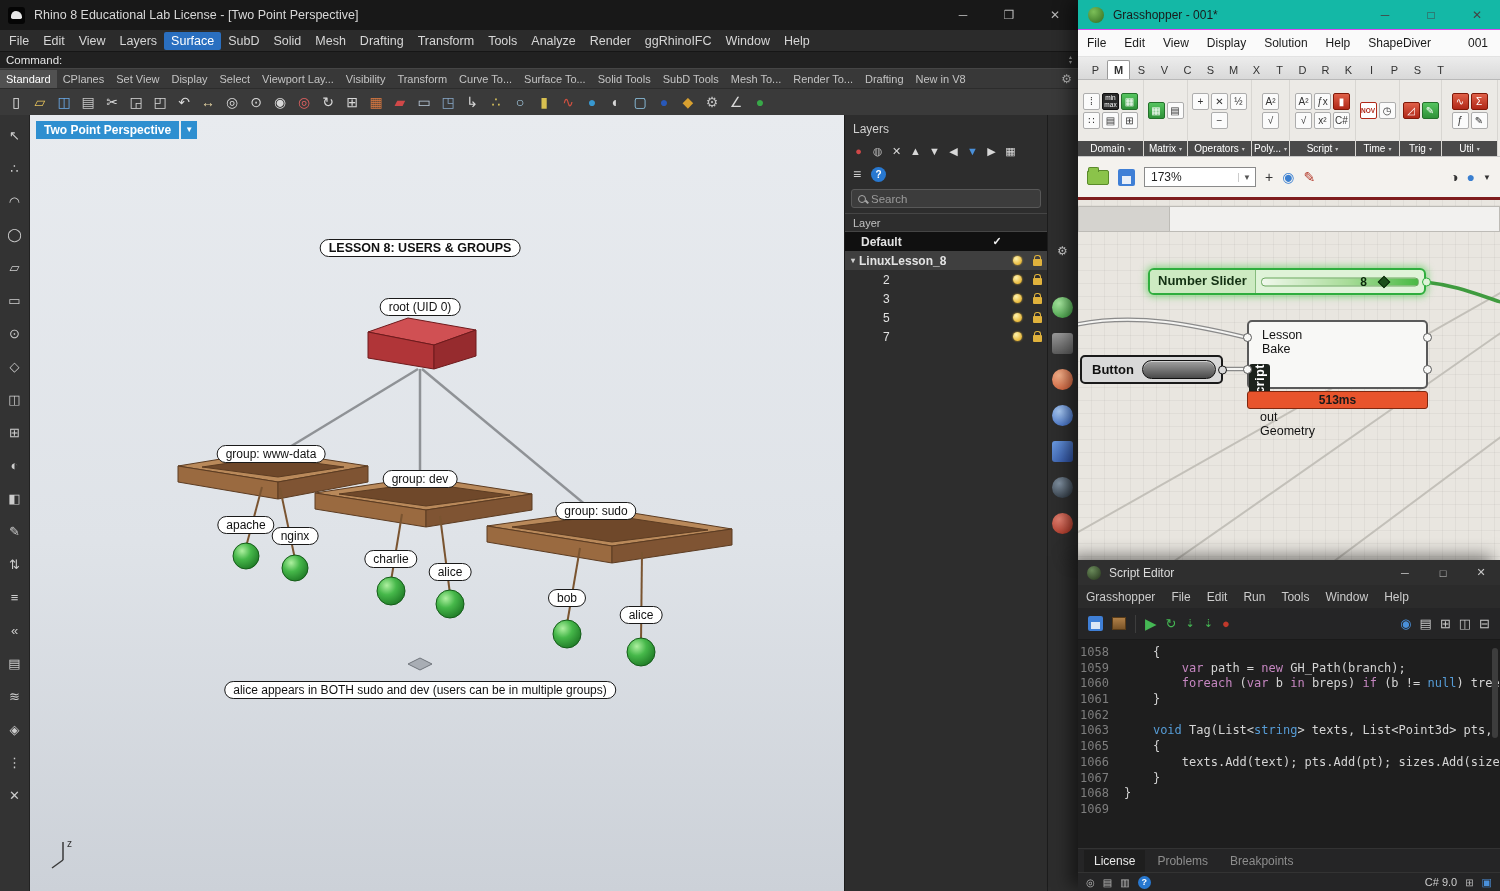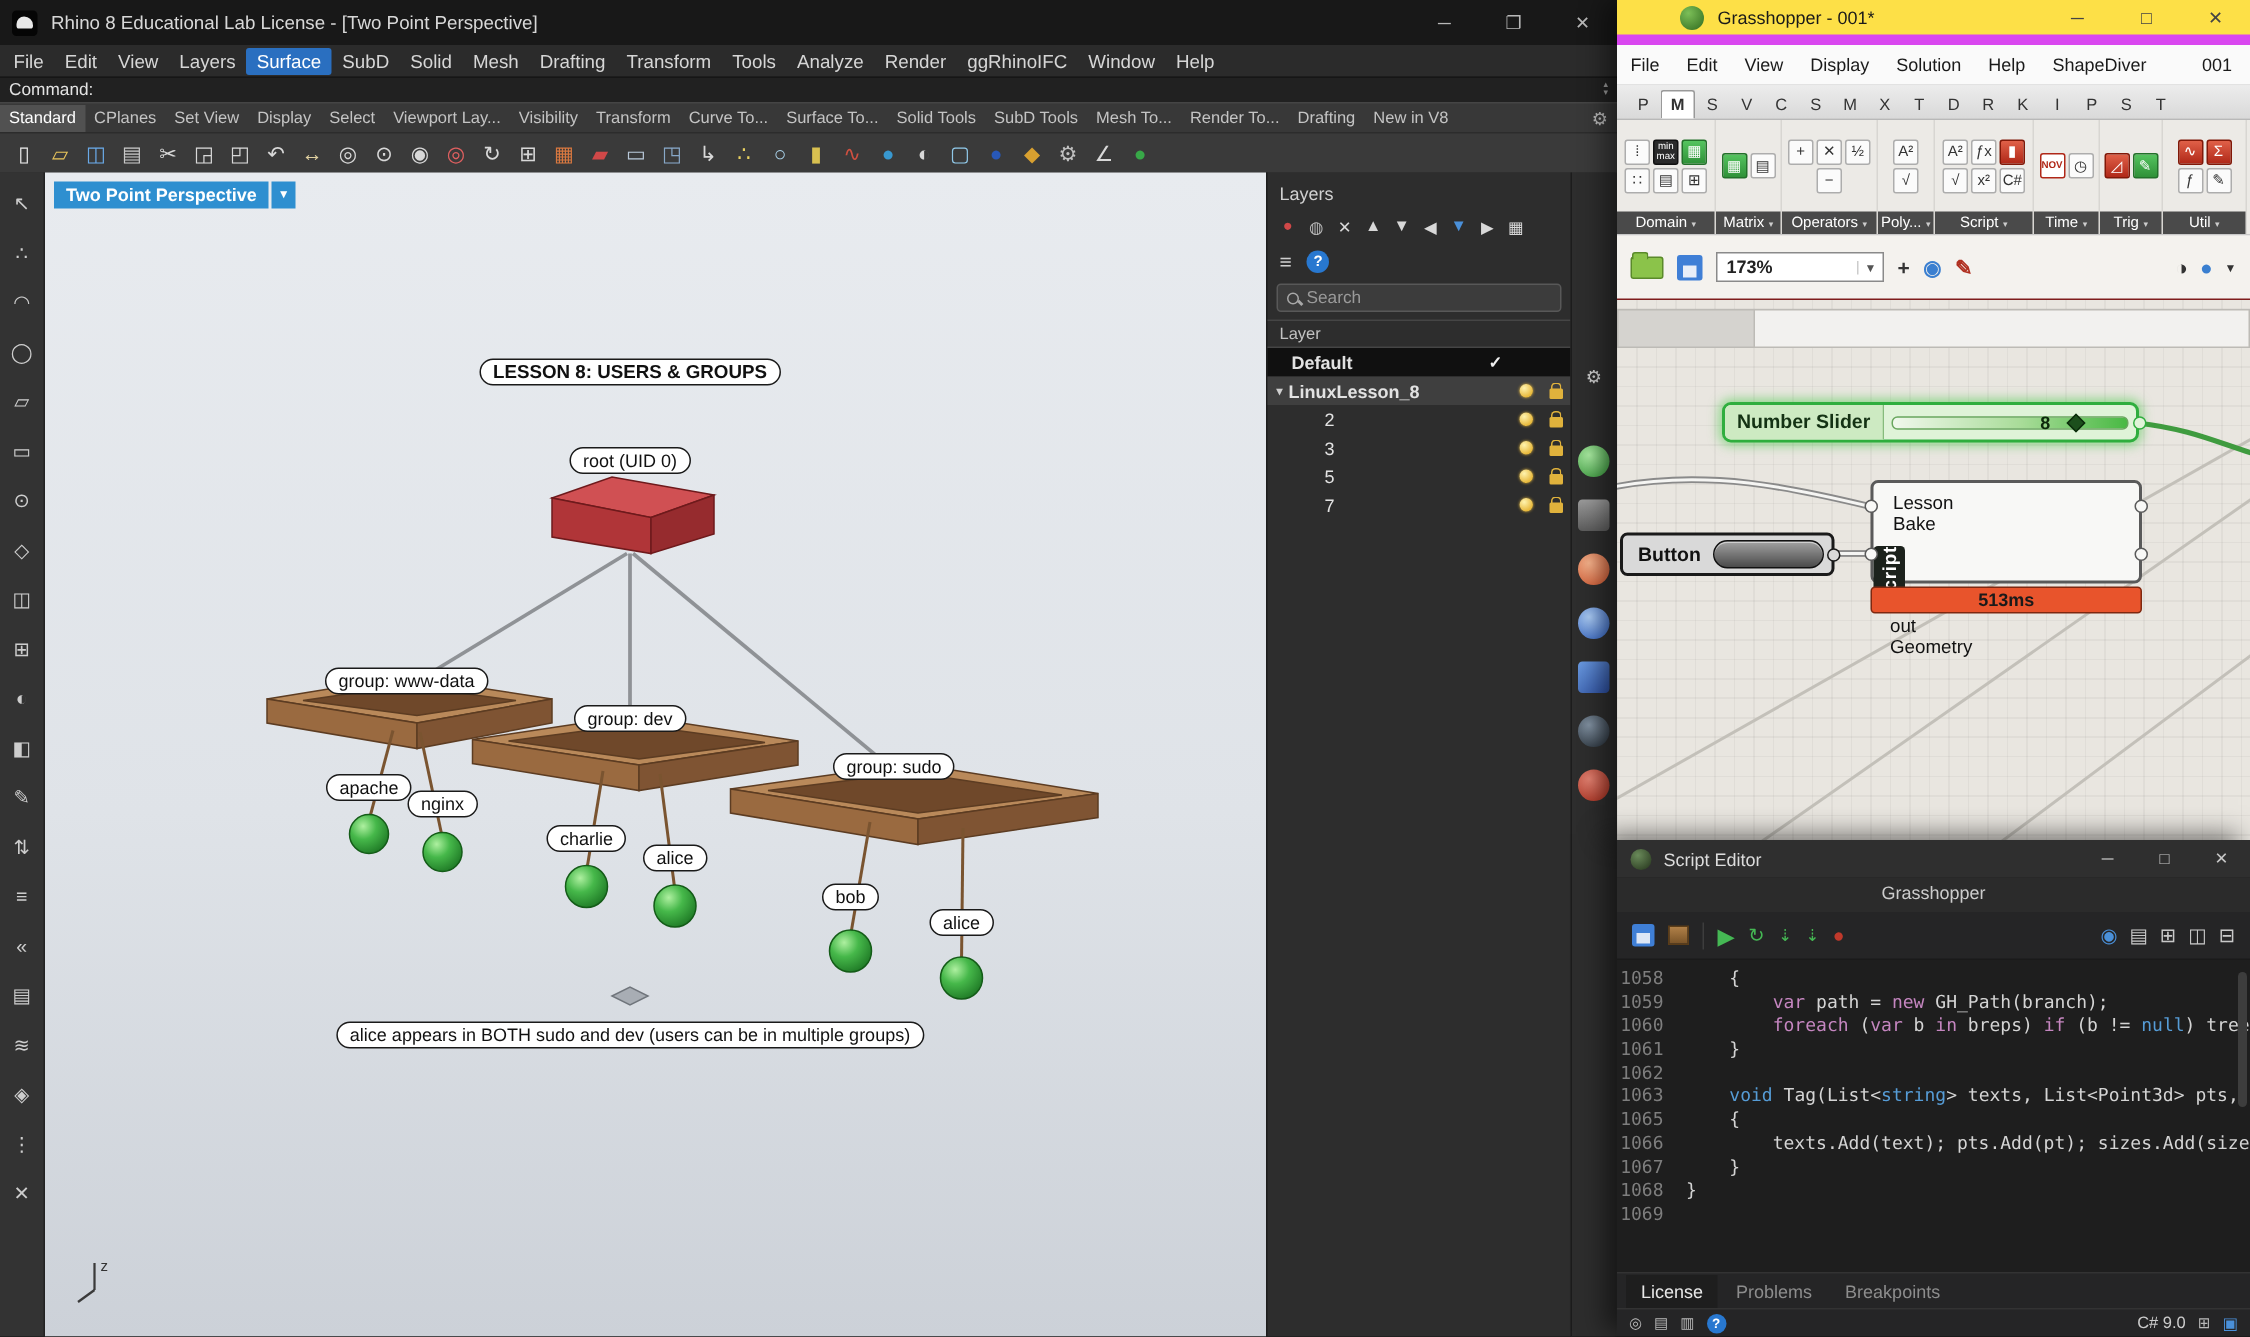--- a/index.html
+++ b/index.html
@@ -73,41 +73,41 @@
   .rs-green { background:radial-gradient(circle at 35% 30%, #a8e8a0, #2f8f33); }
   .rs-mon { border-radius:3px; background:linear-gradient(#9a9a9a,#5c5c5c); }
   .rs-orange { background:radial-gradient(circle at 35% 30%, #f2b08a, #c8502a); }
   .rs-blue { background:radial-gradient(circle at 35% 30%, #a8c8f0, #2a5ab8); }
   .rs-cube { border-radius:3px; background:linear-gradient(135deg,#6a9ae0,#2a4a98); }
   .rs-dark { background:radial-gradient(circle at 35% 30%, #8090a0, #202830); }
   .rs-red { background:radial-gradient(circle at 35% 30%, #e08070, #a02818); }
 
   
   .gh { position:absolute; left:1078px; top:0; width:422px; height:560px; background:#ececea; box-shadow:-8px 0 16px rgba(0,0,0,.45); }
-  .gh-title { height:30px; background:#fde047; border-bottom:7px solid #d946ef; display:flex; align-items:center; color:#1a1a1a;padding-left:32px; }
+  .gh-title { height:30px; background:#14b8a6; border-bottom:1px solid #d946ef; display:flex; align-items:center; color:#1a1a1a; }
   .gh-appicon { width:16px; height:16px; margin:0 9px 0 10px; border-radius:50%; background:radial-gradient(circle at 35% 30%, #7cbf58, #2f6a1e); }
   .gh-title .winbtn { color:#444; }
   .gh-menu { height:27px; background:#fafafa; border-bottom:1px solid #e2e2e2; display:flex; align-items:center; }
   .ghmenu-item { padding:4px 9px; color:#1a1a1a; font-size:12px; }
   .gh-docnum { margin-left:auto; margin-right:12px; font-size:12px; color:#1a1a1a; }
   .gh-tabs { height:23px; background:linear-gradient(#ececec,#d9d9d9); border-bottom:1px solid #b8b8b8; display:flex; align-items:flex-end; padding-left:6px; }
   .gtab { width:23px; text-align:center; font-size:11px; color:#333; padding:3px 0; }
   .gtab.sel { background:#fff; border:1px solid #999; border-bottom:none; font-weight:bold; border-radius:2px 2px 0 0; }
   .gh-palette { height:77px; background:#eceae6; border-bottom:1px solid #c8c8c8; display:flex; }
   .pgroup { display:flex; flex-direction:column; border-right:1px solid #d8d6d2; }
   .pg-icons { flex:1; display:flex; flex-wrap:wrap; align-content:center; justify-content:center; gap:2px; padding:2px; }
   .pi { width:17px; height:17px; display:flex; align-items:center; justify-content:center; font-size:10px; border-radius:2px; }
   .pi-w { background:#fbfbfb; border:1px solid #adadad; color:#333; }
   .pi-g { background:linear-gradient(#55c45f,#2f9138); border:1px solid #23702a; color:#fff; }
   .pi-r { background:linear-gradient(#e06048,#b02818); border:1px solid #801808; color:#fff; }
   .pi-k { background:#2a2a2a; border:1px solid #111; color:#fff; font-size:6.5px; line-height:7px; text-align:center; }
   .pi-cal { background:#fff; border:1px solid #b02818; color:#b02818; font-size:6.5px; font-weight:bold; }
   .pg-label { height:15px; background:#4a4a4a; color:#fff; font-size:10px; display:flex; align-items:center; justify-content:center; gap:3px; }
   .pg-label .pgl-caret { font-size:6px; color:#ccc; }
-  .gh-toolbar { height:43px; background:#f4f2ee; border-bottom:1px solid #7f1d1d; display:flex; align-items:center; gap:9px; padding:0 9px;font-weight:bold; }
+  .gh-toolbar { height:43px; background:#f4f2ee; border-bottom:3px solid #7f1d1d; display:flex; align-items:center; gap:9px; padding:0 9px; }
   .ghfolder { width:22px; height:15px; background:#8bc34a; border:1px solid #5a8a2a; border-radius:2px; position:relative; }
   .ghfolder::before { content:""; position:absolute; top:-4px; left:0; width:9px; height:4px; background:#8bc34a; border:1px solid #5a8a2a; border-bottom:none; border-radius:2px 2px 0 0; }
   .ghdisk { width:17px; height:17px; background:#3f7fd6; border-radius:2px; position:relative; }
   .ghdisk::after { content:""; position:absolute; left:4px; top:7px; width:9px; height:8px; background:#e8eef8; }
   .zoombox { width:112px; height:20px; background:#fff; border:1px solid #8a8a8a; display:flex; align-items:center; font-size:12px; color:#222; padding-left:6px; }
   .zoombox .zcaret { margin-left:auto; font-size:8px; color:#555; padding:0 4px; border-left:1px solid #ccc; }
   .ghtbi { font-size:14px; color:#333; }
   .ghtbi.blue { color:#3a7fd0; } .ghtbi.red { color:#b03020; }
   .gh-right-tools { margin-left:auto; display:flex; align-items:center; gap:8px; }
   .gh-canvas { position:relative; height:396px; background:#e9e6e0;
@@ -140,21 +140,21 @@
   .sc-out { flex:1; display:flex; flex-direction:column; justify-content:space-around; padding:6px 0 6px 11px; }
   .sc-nub { position:absolute; width:9px; height:9px; border-radius:50%; background:#f8f8f6; border:1.5px solid #5a5a5a; }
   .badge513 { position:absolute; left:169px; top:191px; width:181px; height:18px; background:#e8542c; border:1px solid #7e2810; border-radius:3px; color:#1a1a1a; font-size:12px; font-weight:bold; text-align:center; line-height:16px; }
 
   
   .se { position:absolute; left:1078px; top:560px; width:422px; height:331px; background:#1e1e1e; box-shadow:-8px -4px 16px rgba(0,0,0,.5); display:flex; flex-direction:column; }
   .se-title { height:25px; background:#2f2f2f; display:flex; align-items:center; color:#dcdcdc; }
   .se-appicon { width:14px; height:14px; margin:0 8px 0 9px; border-radius:50%; background:radial-gradient(circle at 35% 30%, #6a8a5a, #23321a); }
   .se-title-text { font-size:12px; }
   .se-title .winbtn { width:38px; color:#c8c8c8; font-size:11px; }
-  .se-menu { height:23px; background:#2b2b2b; display:flex; align-items:center;flex-direction:column; }
+  .se-menu { height:23px; background:#2b2b2b; display:flex; align-items:center; }
   .semenu-item { padding:3px 8px; color:#cccccc; font-size:12px; }
   .se-toolbar { height:32px; background:#252526; border-bottom:1px solid #1a1a1a; display:flex; align-items:center; gap:9px; padding:0 10px; }
   .setbi { font-size:13px; color:#c8c8c8; }
   .setbi.green { color:#45b854; } .setbi.red { color:#c0392b; } .setbi.blue { color:#4a90d9; }
   .sedisk { width:15px; height:15px; background:#3f7fd6; border-radius:2px; position:relative; }
   .sedisk::after { content:""; position:absolute; left:3px; top:6px; width:9px; height:7px; background:#dce6f5; }
   .sebox { width:14px; height:13px; background:linear-gradient(#b08048,#7a5428); border:1px solid #5a3c18; }
   .sediv { width:1px; height:18px; background:#3d3d3d; }
   .se-right-tools { margin-left:auto; display:flex; align-items:center; gap:8px; }
   .se-code { flex:1; position:relative; background:#1e1e1e; overflow:hidden; padding-top:5px; }

